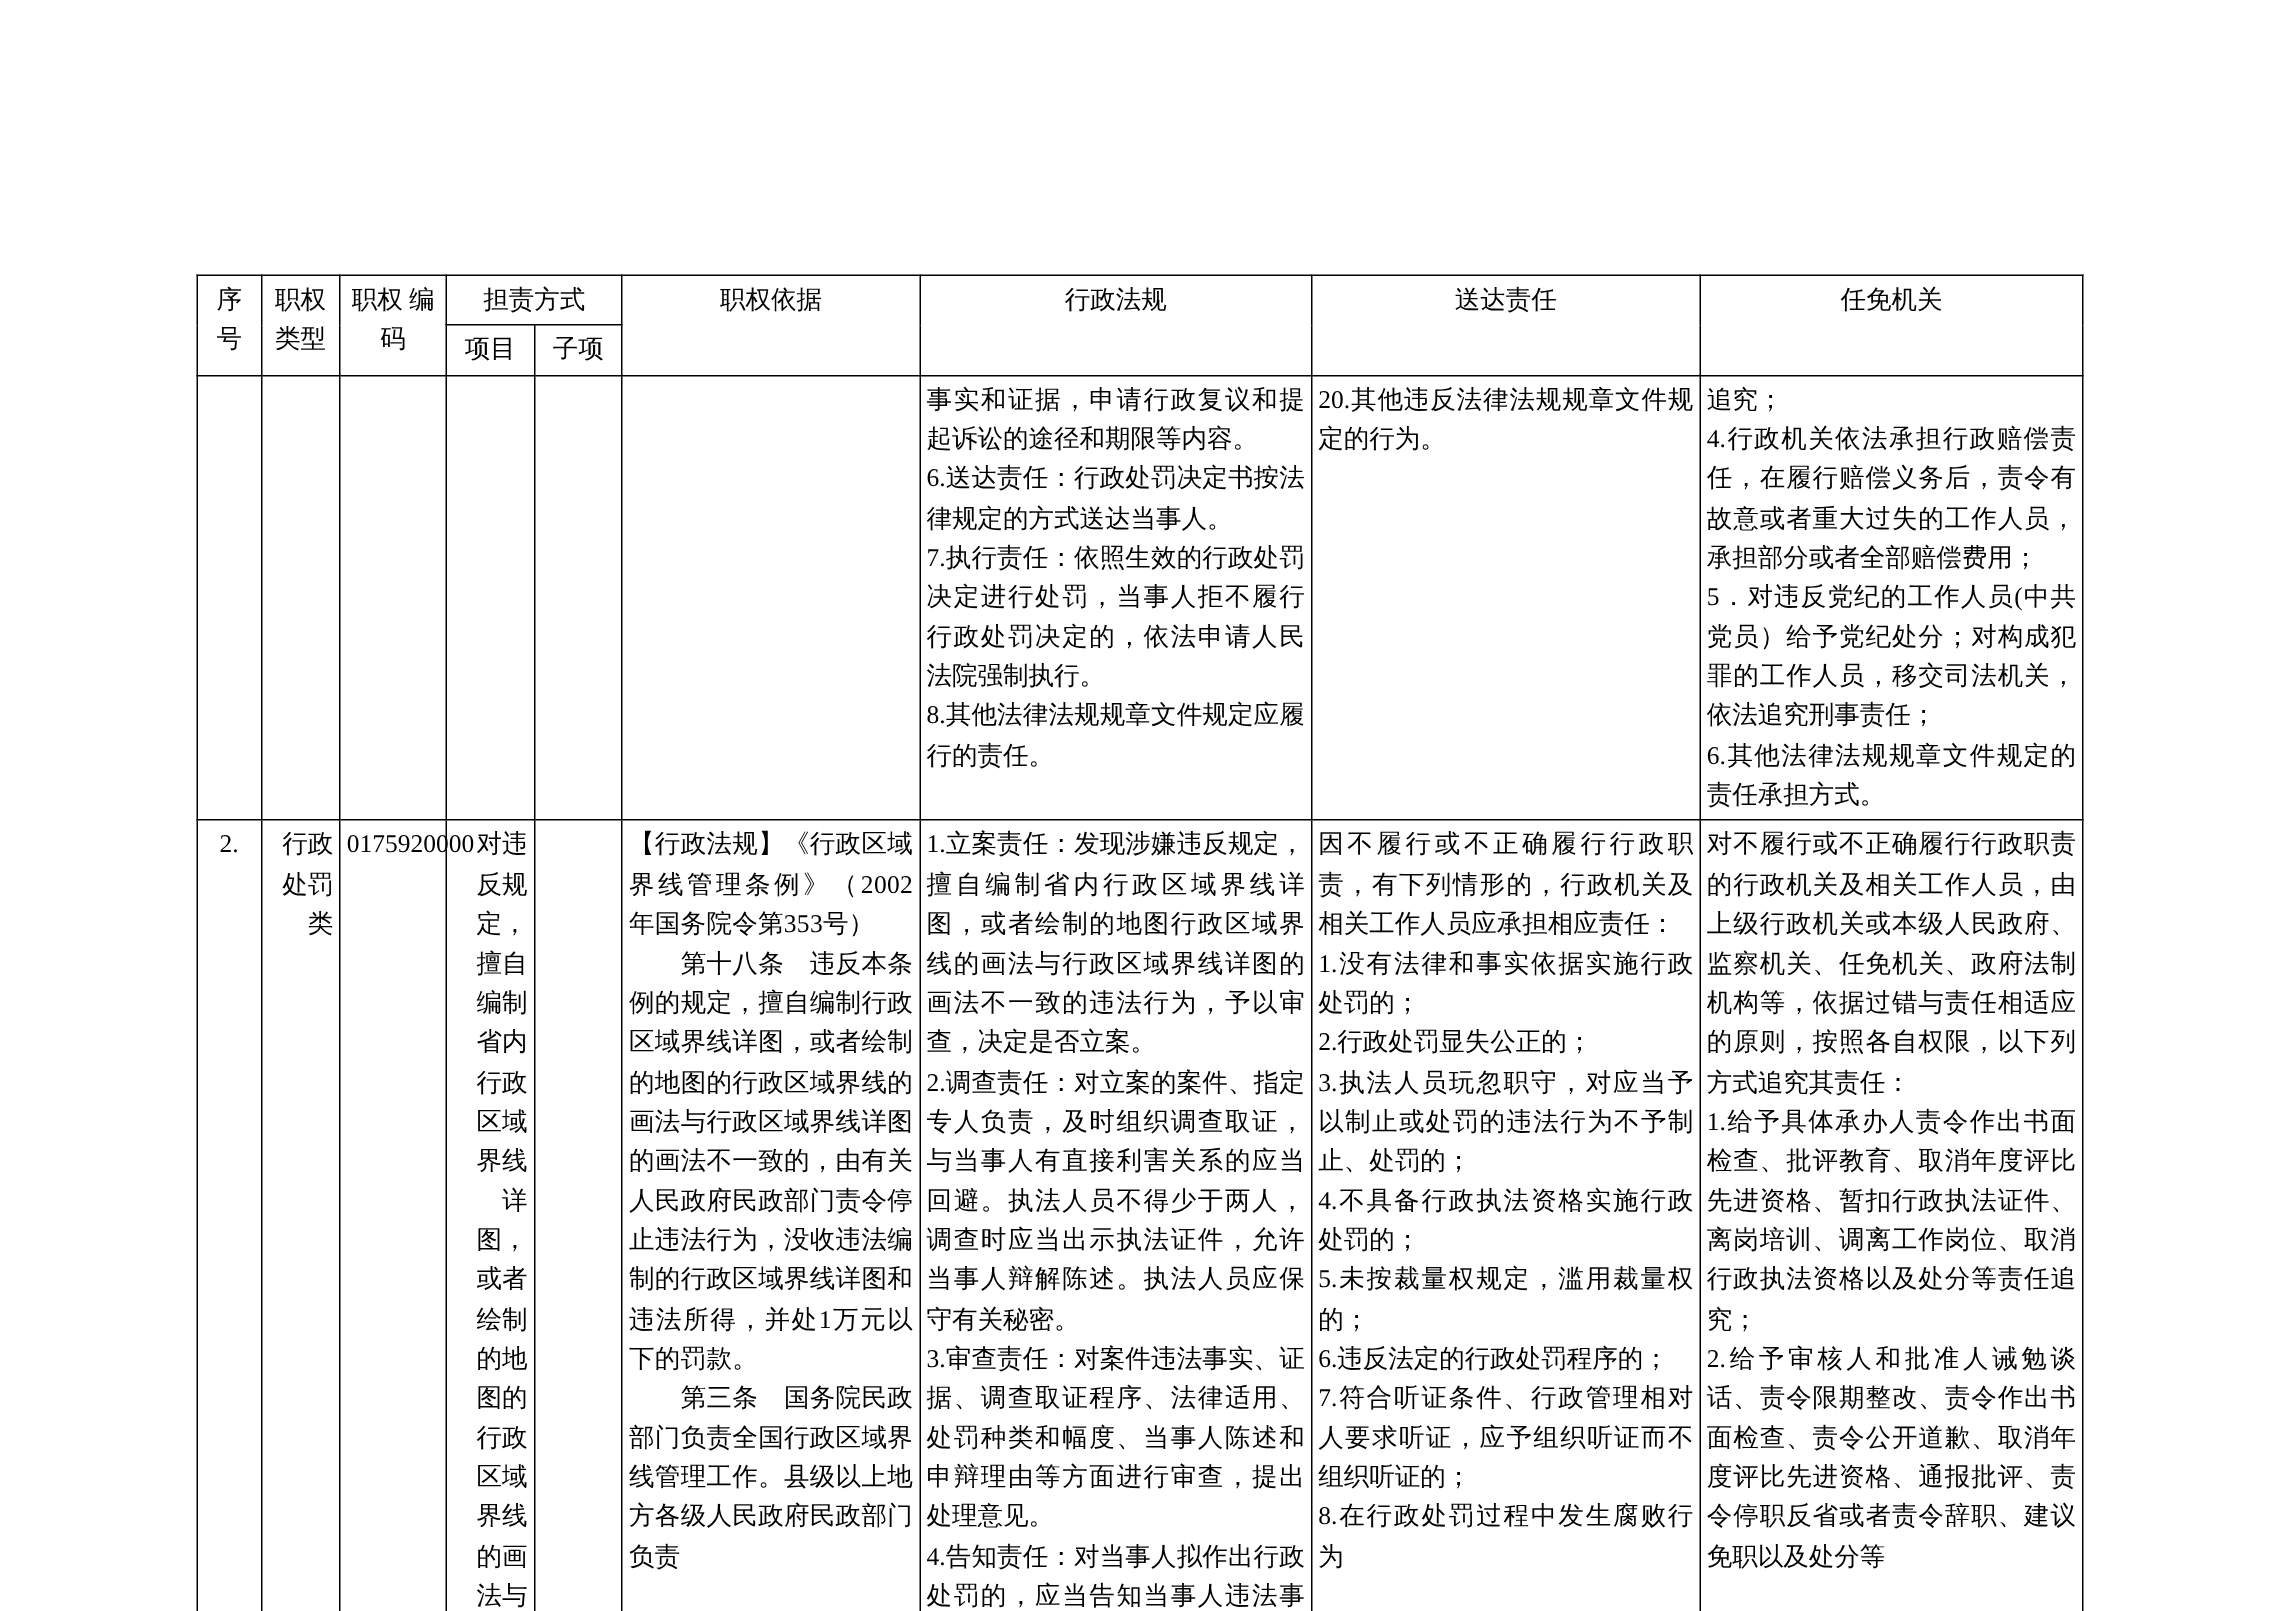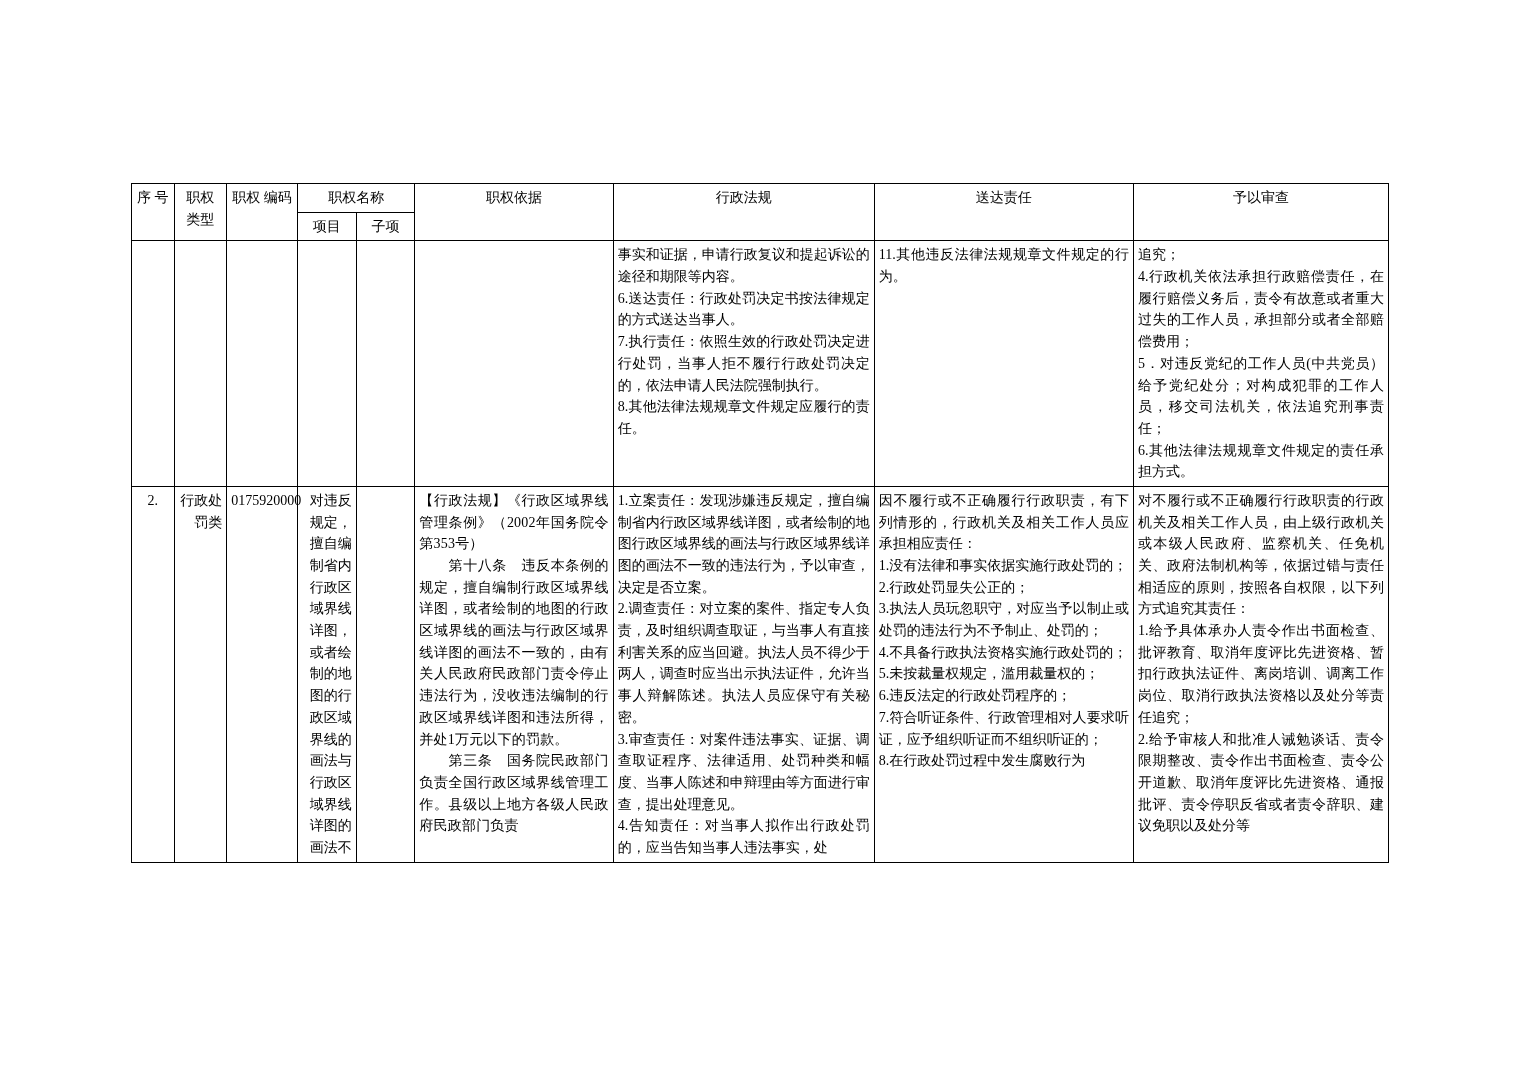--- a/index.html
+++ b/index.html
@@ -26,21 +26,21 @@
     left: 131px;
     top: 183px;
     width: 1258px;
     border-collapse: collapse;
     table-layout: fixed;
   }
   table.pw-table td, table.pw-table th {
     border: 1px solid #000000;
     vertical-align: top;
     padding: 3px 4px 3px 4px;
-    font-size: 14px;
+    font-size: 17px;
     line-height: 1.55;
     font-weight: normal;
   }
   th.hdr {
     text-align: center;
     vertical-align: middle;
     font-weight: normal;
     font-size: 13px;
     line-height: 1.35;
     padding: 4px 2px;
@@ -102,44 +102,44 @@
       <col class="col-bear">
     </colgroup>
     <thead>
       <tr>
         <th class="hdr" rowspan="2">序
 号</th>
         <th class="hdr" rowspan="2">职权
 类型</th>
         <th class="hdr" rowspan="2">职权
 编码</th>
-        <th class="hdr" colspan="2">职权名称</th>
+        <th class="hdr" colspan="2">担责方式</th>
         <th class="hdr" rowspan="2">职权依据</th>
         <th class="hdr" rowspan="2">行政法规</th>
         <th class="hdr" rowspan="2">送达责任</th>
-        <th class="hdr" rowspan="2">予以审查</th>
+        <th class="hdr" rowspan="2">任免机关</th>
       </tr>
       <tr>
         <th class="hdr">项目</th>
         <th class="hdr">子项</th>
       </tr>
     </thead>
     <tbody>
       <tr class="row1">
         <td class="cell-center"></td>
         <td class="cell-center narrow"></td>
         <td class="cell-center"></td>
         <td class="narrow"></td>
         <td class="narrow"></td>
         <td class="basis-cell"></td>
         <td class="cell-text">事实和证据，申请行政复议和提起诉讼的途径和期限等内容。
 6.送达责任：行政处罚决定书按法律规定的方式送达当事人。
 7.执行责任：依照生效的行政处罚决定进行处罚，当事人拒不履行行政处罚决定的，依法申请人民法院强制执行。
 8.其他法律法规规章文件规定应履行的责任。</td>
-        <td class="cell-text">11.其他违反法律法规规章文件规定的行为。</td>
+        <td class="cell-text">20.其他违反法律法规规章文件规定的行为。</td>
         <td class="cell-text">追究；
 4.行政机关依法承担行政赔偿责任，在履行赔偿义务后，责令有故意或者重大过失的工作人员，承担部分或者全部赔偿费用；
 5．对违反党纪的工作人员(中共党员）给予党纪处分；对构成犯罪的工作人员，移交司法机关，依法追究刑事责任；
 6.其他法律法规规章文件规定的责任承担方式。</td>
       </tr>
       <tr>
         <td class="cell-center cell-mid">2.</td>
         <td class="cell-center cell-mid narrow">行政处罚类</td>
         <td class="cell-center cell-mid">0175920000</td>
         <td class="narrow">对违反规定，擅自编制省内行政区域界线详图，或者绘制的地图的行政区域界线的画法与行政区域界线详图的画法不</td>

